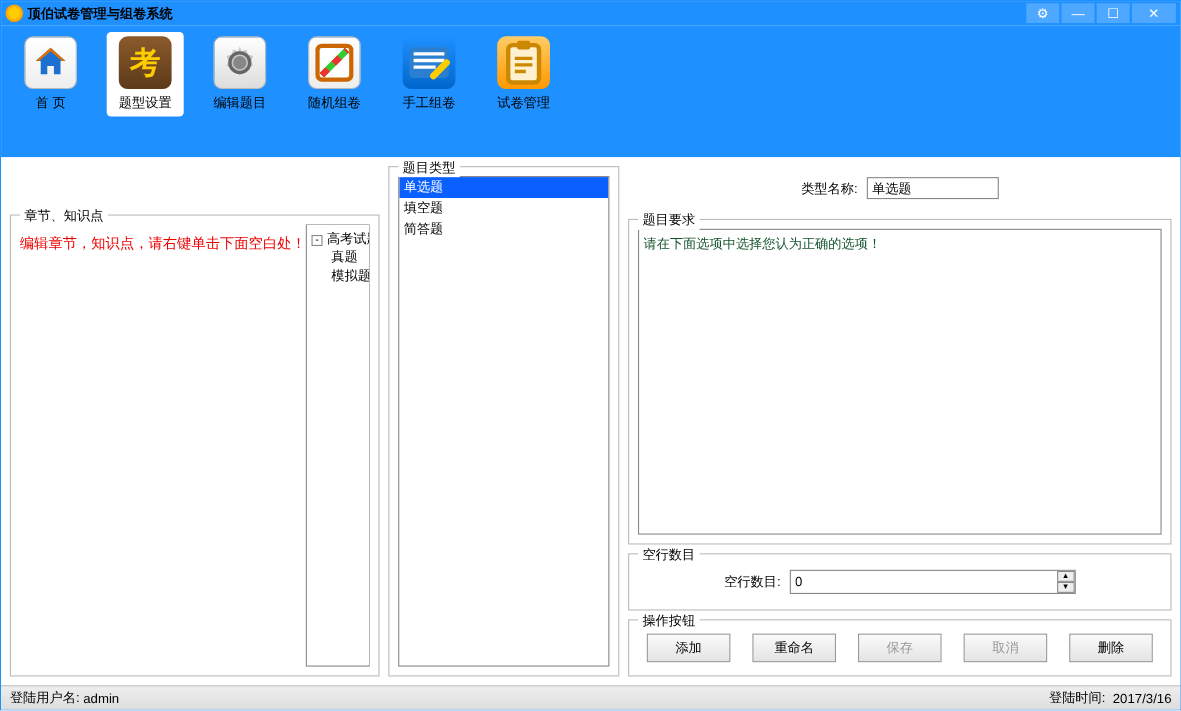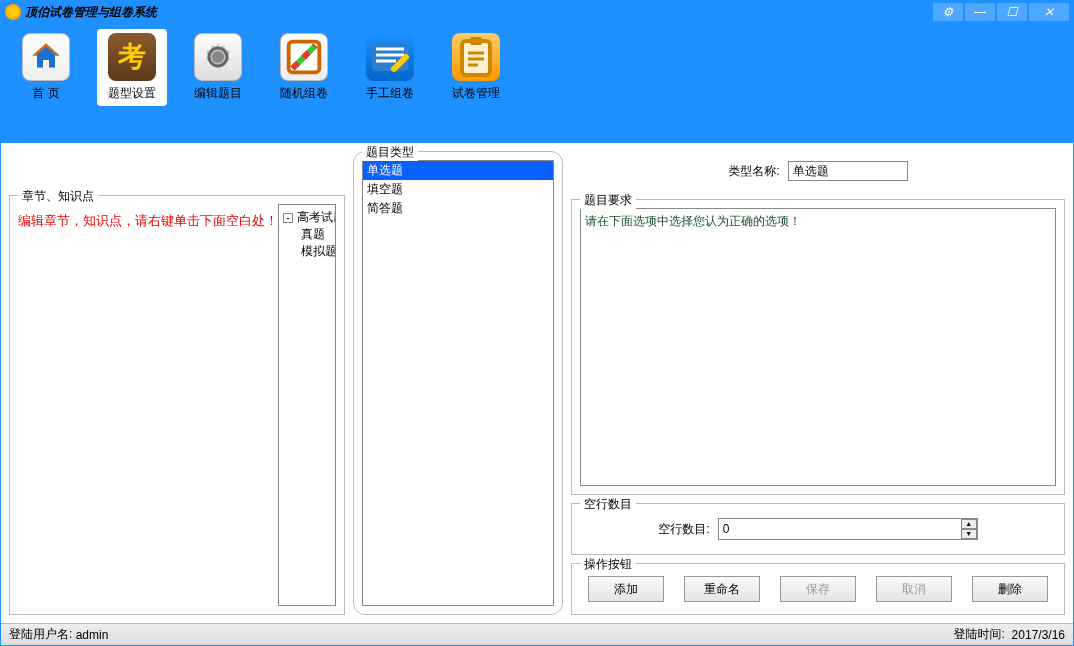--- a/index.html
+++ b/index.html
@@ -1,18 +1,18 @@
 <!DOCTYPE html>
 <html><head>
 <meta charset="utf-8">
 <style>
 * { box-sizing: border-box; margin: 0; padding: 0; }
 body { font-family: "Microsoft YaHei", SimSun, sans-serif; font-size: 12px; background: #fff; }
 .window { width: 1074px; height: 646px; border: 1px solid #1e90ff; display: flex; flex-direction: column; }
-.titlebar { height: 22px; background: #1e90ff; display: flex; align-items: center; padding: 0 4px; color: #000; font-style: italic; }
+.titlebar { height: 22px; background: #1e90ff; display: flex; align-items: center; padding: 0 4px; color: #000; }
 .titlebar .app-icon { width: 16px; height: 16px; background: radial-gradient(circle,#ffcc00 40%,#ff9900 70%); border-radius: 50%; margin-right: 4px; }
 .titlebar .title { font-weight: bold; flex: 1; }
 .titlebar .win-controls { display: flex; gap: 2px; }
 .titlebar .win-btn { width: 30px; height: 18px; background: #4fa8ff; display: flex; align-items: center; justify-content: center; color: #fff; font-size: 12px; cursor: pointer; }
 .titlebar .win-btn.close { width: 40px; }
 .toolbar { height: 120px; background: #1e90ff; display: flex; flex-direction: column; }
 .toolbar-buttons { display: flex; padding: 6px 10px 0 10px; gap: 16px; }
 .toolbar-item { width: 70px; display: flex; flex-direction: column; align-items: center; padding: 4px; cursor: pointer; border-radius: 4px; }
 .toolbar-item.active { background: #fff; }
 .toolbar-icon { width: 48px; height: 48px; border-radius: 8px; display: flex; align-items: center; justify-content: center; font-size: 28px; font-weight: bold; }
@@ -30,21 +30,21 @@
 .subject-select { width: 300px; height: 22px; font-size: 13px; background:#fff; border:1px solid #888; }
 .content { flex: 1; display: flex; padding: 8px; gap: 8px; background: #fff; }
 .fieldset { border: 1px solid #bbb; padding: 8px; position: relative; }
 .fieldset > .legend { position: absolute; top: -8px; left: 8px; background: #fff; padding: 0 4px; font-size: 12px; }
 .left-panel { width: 336px; display: flex; flex-direction: row; margin-top: 44px; }
 .tip { color: #e00; text-align: center; padding: 8px 0 12px 0; font-size: 13px; }
 .tree { flex:1; border: 1px solid #888; background:#fff; padding:4px; overflow:auto; font-size:12px; }
 .tree-node { white-space: nowrap; }
 .tree-indent { padding-left: 18px; }
 .tree-toggle { display:inline-block; width:10px; height:10px; border:1px solid #888; text-align:center; line-height:8px; font-size:10px; margin-right:4px; cursor:pointer; }
-.mid-panel { width: 210px; border-radius: 12px; }
+.mid-panel { width: 210px; }
 .qtype-list { height: 100%; border:1px solid #888; background:#fff; overflow:auto; }
 .qtype-item { padding: 1px 4px; font-size:12px; cursor:pointer; }
 .qtype-item.selected { background:#0a60ff; color:#fff; }
 .right-panel { flex:1; display:flex; flex-direction:column; gap:8px; }
 .name-row { display:flex; align-items:center; justify-content:center; gap:8px; padding:10px 0; }
 .name-input { width:120px; height:20px; border:1px solid #888; padding:0 4px; font-size:12px; }
 .req-area { flex:1; width:100%; border:1px solid #888; resize:none; font-size:12px; padding:4px; color:#14532d; font-family:inherit; }
 .spin-row { display:flex; align-items:center; justify-content:center; gap:8px; padding:6px 0; }
 .spin-wrap { position:relative; width:260px; }
 .spin-input { width:100%; height:22px; border:1px solid #888; padding:0 4px; font-size:12px; }

